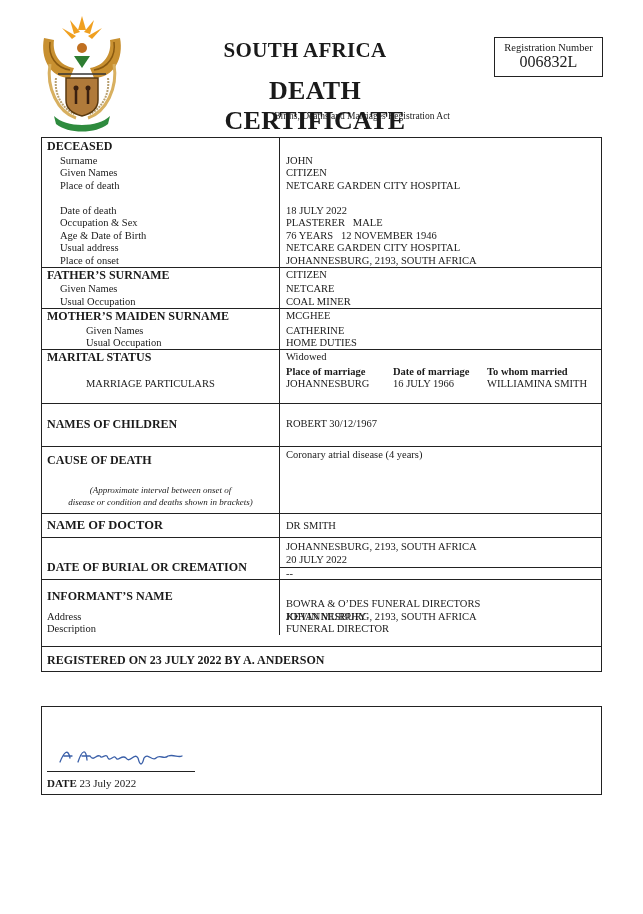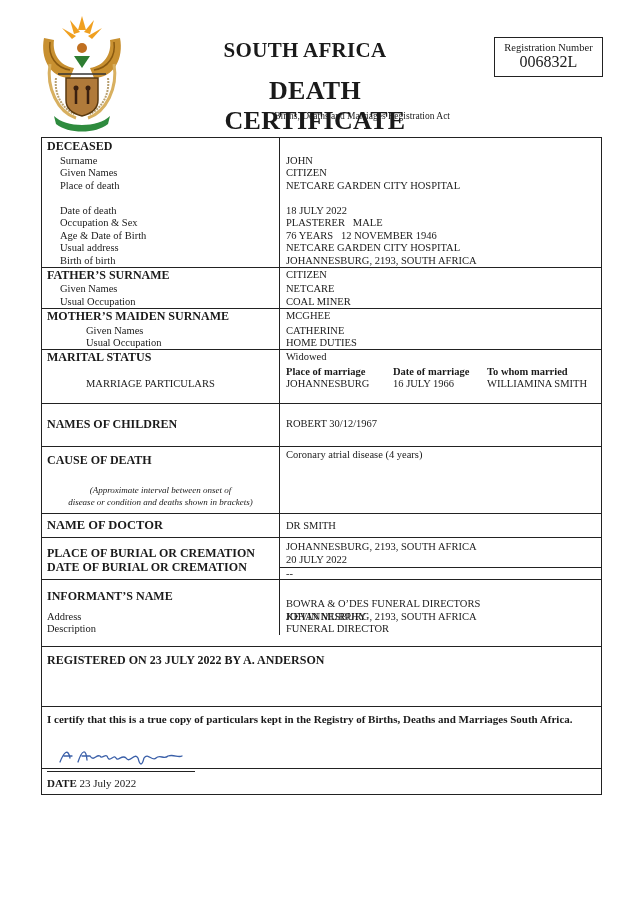--- a/index.html
+++ b/index.html
@@ -8,21 +8,21 @@
   .abs { position: absolute; }
   .coat { left: 36px; top: 8px; width: 92px; height: 124px; }
   .title-sa { left: 0; width: 643px; top: 38px; text-align: center; font-weight: bold; font-size: 21px; letter-spacing: 0.3px; padding-left: 0; }
   .title-sa { left: 195px; width: 220px; text-align: center; }
   .title-dc { left: 180px; width: 270px; top: 76px; text-align: center; font-weight: bold; font-size: 26px; letter-spacing: 0.3px; }
   .subtitle { left: 180px; width: 270px; top: 111px; text-align: right; font-size: 9.5px; }
   .regbox { left: 494px; top: 37px; width: 107px; height: 38px; border: 1.2px solid #222; text-align: center; }
   .regbox .lbl { font-size: 10.5px; margin-top: 4px; }
   .regbox .num { font-size: 16px; margin-top: 0px; }
 
-  .main { left: 41px; top: 137px; width: 561px; height: 632px; border: 1.3px solid #222; box-sizing: border-box; font-family: Liberation Serif, serif; }
+  .main { left: 41px; top: 137px; width: 561px; height: 535px; border: 1.3px solid #222; box-sizing: border-box; font-family: Liberation Serif, serif; }
   .vline { position: absolute; left: 237px; top: 0; width: 1.3px; background: #222; }
   .hline { position: absolute; height: 1.3px; background: #222; }
   .t { position: absolute; font-size: 10.5px; white-space: nowrap; line-height: 12.6px; }
   .b { font-weight: bold; }
   .h { font-weight: bold; font-size: 12px; }
   .h2 { font-weight: bold; font-size: 12.5px; }
   .ital { font-style: italic; font-size: 9px; text-align: center; line-height: 12px; }
 
   .cert { left: 41px; top: 706px; width: 561px; height: 89px; border: 1.3px solid #222; box-sizing: border-box; }
   .cert .stmt { position: absolute; left: 5px; top: 6px; width: 550px; font-weight: bold; font-size: 11px; line-height: 13.5px; white-space: normal; }
@@ -84,21 +84,21 @@
   <div class="vline" style="height:497px;"></div>
 
   <div class="t h" style="left:5px; top:2px;">DECEASED</div>
   <div class="t" style="left:18px; top:17px;">Surname</div>
   <div class="t" style="left:18px; top:29px;">Given Names</div>
   <div class="t" style="left:18px; top:42px;">Place of death</div>
   <div class="t" style="left:18px; top:67px;">Date of death</div>
   <div class="t" style="left:18px; top:79px;">Occupation &amp; Sex</div>
   <div class="t" style="left:18px; top:92px;">Age &amp; Date of Birth</div>
   <div class="t" style="left:18px; top:104px;">Usual address</div>
-  <div class="t" style="left:18px; top:117px;">Birth of birth</div>
+  <div class="t" style="left:18px; top:117px;">Place of onset</div>
 
   <div class="t" style="left:244px; top:17px;">JOHN</div>
   <div class="t" style="left:244px; top:29px;">CITIZEN</div>
   <div class="t" style="left:244px; top:42px;">NETCARE GARDEN CITY HOSPITAL</div>
   <div class="t" style="left:244px; top:67px;">18 JULY 2022</div>
   <div class="t" style="left:244px; top:79px; white-space:pre;">PLASTERER   MALE</div>
   <div class="t" style="left:244px; top:92px; white-space:pre;">76 YEARS   12 NOVEMBER 1946</div>
   <div class="t" style="left:244px; top:104px;">NETCARE GARDEN CITY HOSPITAL</div>
   <div class="t" style="left:244px; top:117px;">JOHANNESBURG, 2193, SOUTH AFRICA</div>
 
@@ -144,21 +144,20 @@
   <div class="t ital" style="left:0px; top:346px; width:237px;">(Approximate interval between onset of</div>
   <div class="t" style="left:244px; top:311px;">Coronary atrial disease (4 years)</div>
 
   <div class="hline" style="left:0; top:375px; width:559px;"></div>
 
   <div class="t h2" style="left:5px; top:381px;">NAME OF DOCTOR</div>
   <div class="t" style="left:244px; top:382px;">DR SMITH</div>
 
   <div class="hline" style="left:0; top:399px; width:559px;"></div>
 
-  <div class="t h" style="left:5px; top:409px;">PLACE OF BURIAL OR CREMATION</div>
   <div class="t h" style="left:5px; top:423px;">DATE OF BURIAL OR CREMATION</div>
   <div class="t" style="left:244px; top:403px;">JOHANNESBURG, 2193, SOUTH AFRICA</div>
   <div class="t" style="left:244px; top:416px;">20 JULY 2022</div>
   <div class="hline" style="left:237px; top:429px; width:322px;"></div>
   <div class="t" style="left:244px; top:430px;">--</div>
 
   <div class="hline" style="left:0; top:441px; width:559px;"></div>
 
   <div class="t h" style="left:5px; top:452px;">INFORMANT’S NAME</div>
   <div class="t" style="left:5px; top:473px;">Address</div>
@@ -167,21 +166,20 @@
   <div class="t" style="left:244px; top:460px;">BOWRA &amp; O’DES FUNERAL DIRECTORS</div>
   <div class="t" style="left:244px; top:473px;">JOHANNESBURG, 2193, SOUTH AFRICA</div>
   <div class="t" style="left:244px; top:485px;">FUNERAL DIRECTOR</div>
 
   <div class="hline" style="left:0; top:508px; width:559px;"></div>
 
   <div class="t h" style="left:5px; top:516px;">REGISTERED ON 23 JULY 2022 BY A. ANDERSON</div>
 </div>
 
 <div class="abs cert">
-  <div class="stmt">I certify that this is a true copy of particulars kept in the Registry of Births, Deaths and Marriages South Africa.</div>
   <div class="sig">
     <svg width="130" height="24" viewBox="0 0 130 24">
       <path d="M4,18 C8,8 12,4 14,14 M8,12 L16,12 M22,18 C26,6 30,4 31,16 M26,12 L34,12 C38,18 40,10 44,12 C46,16 50,8 52,14 C54,18 58,10 60,14 C62,18 66,10 70,14 C74,20 78,8 82,14 C84,22 86,22 88,14 C92,8 96,18 100,14 C104,10 108,16 112,12 C118,10 122,14 126,12" stroke="#3a5fa8" stroke-width="1.3" fill="none" stroke-linecap="round"></path>
     </svg>
   </div>
   <div class="sigline"></div>
   <div class="date">
     <span class="b">DATE</span>
     <span style="">23 July 2022</span>
   </div>

